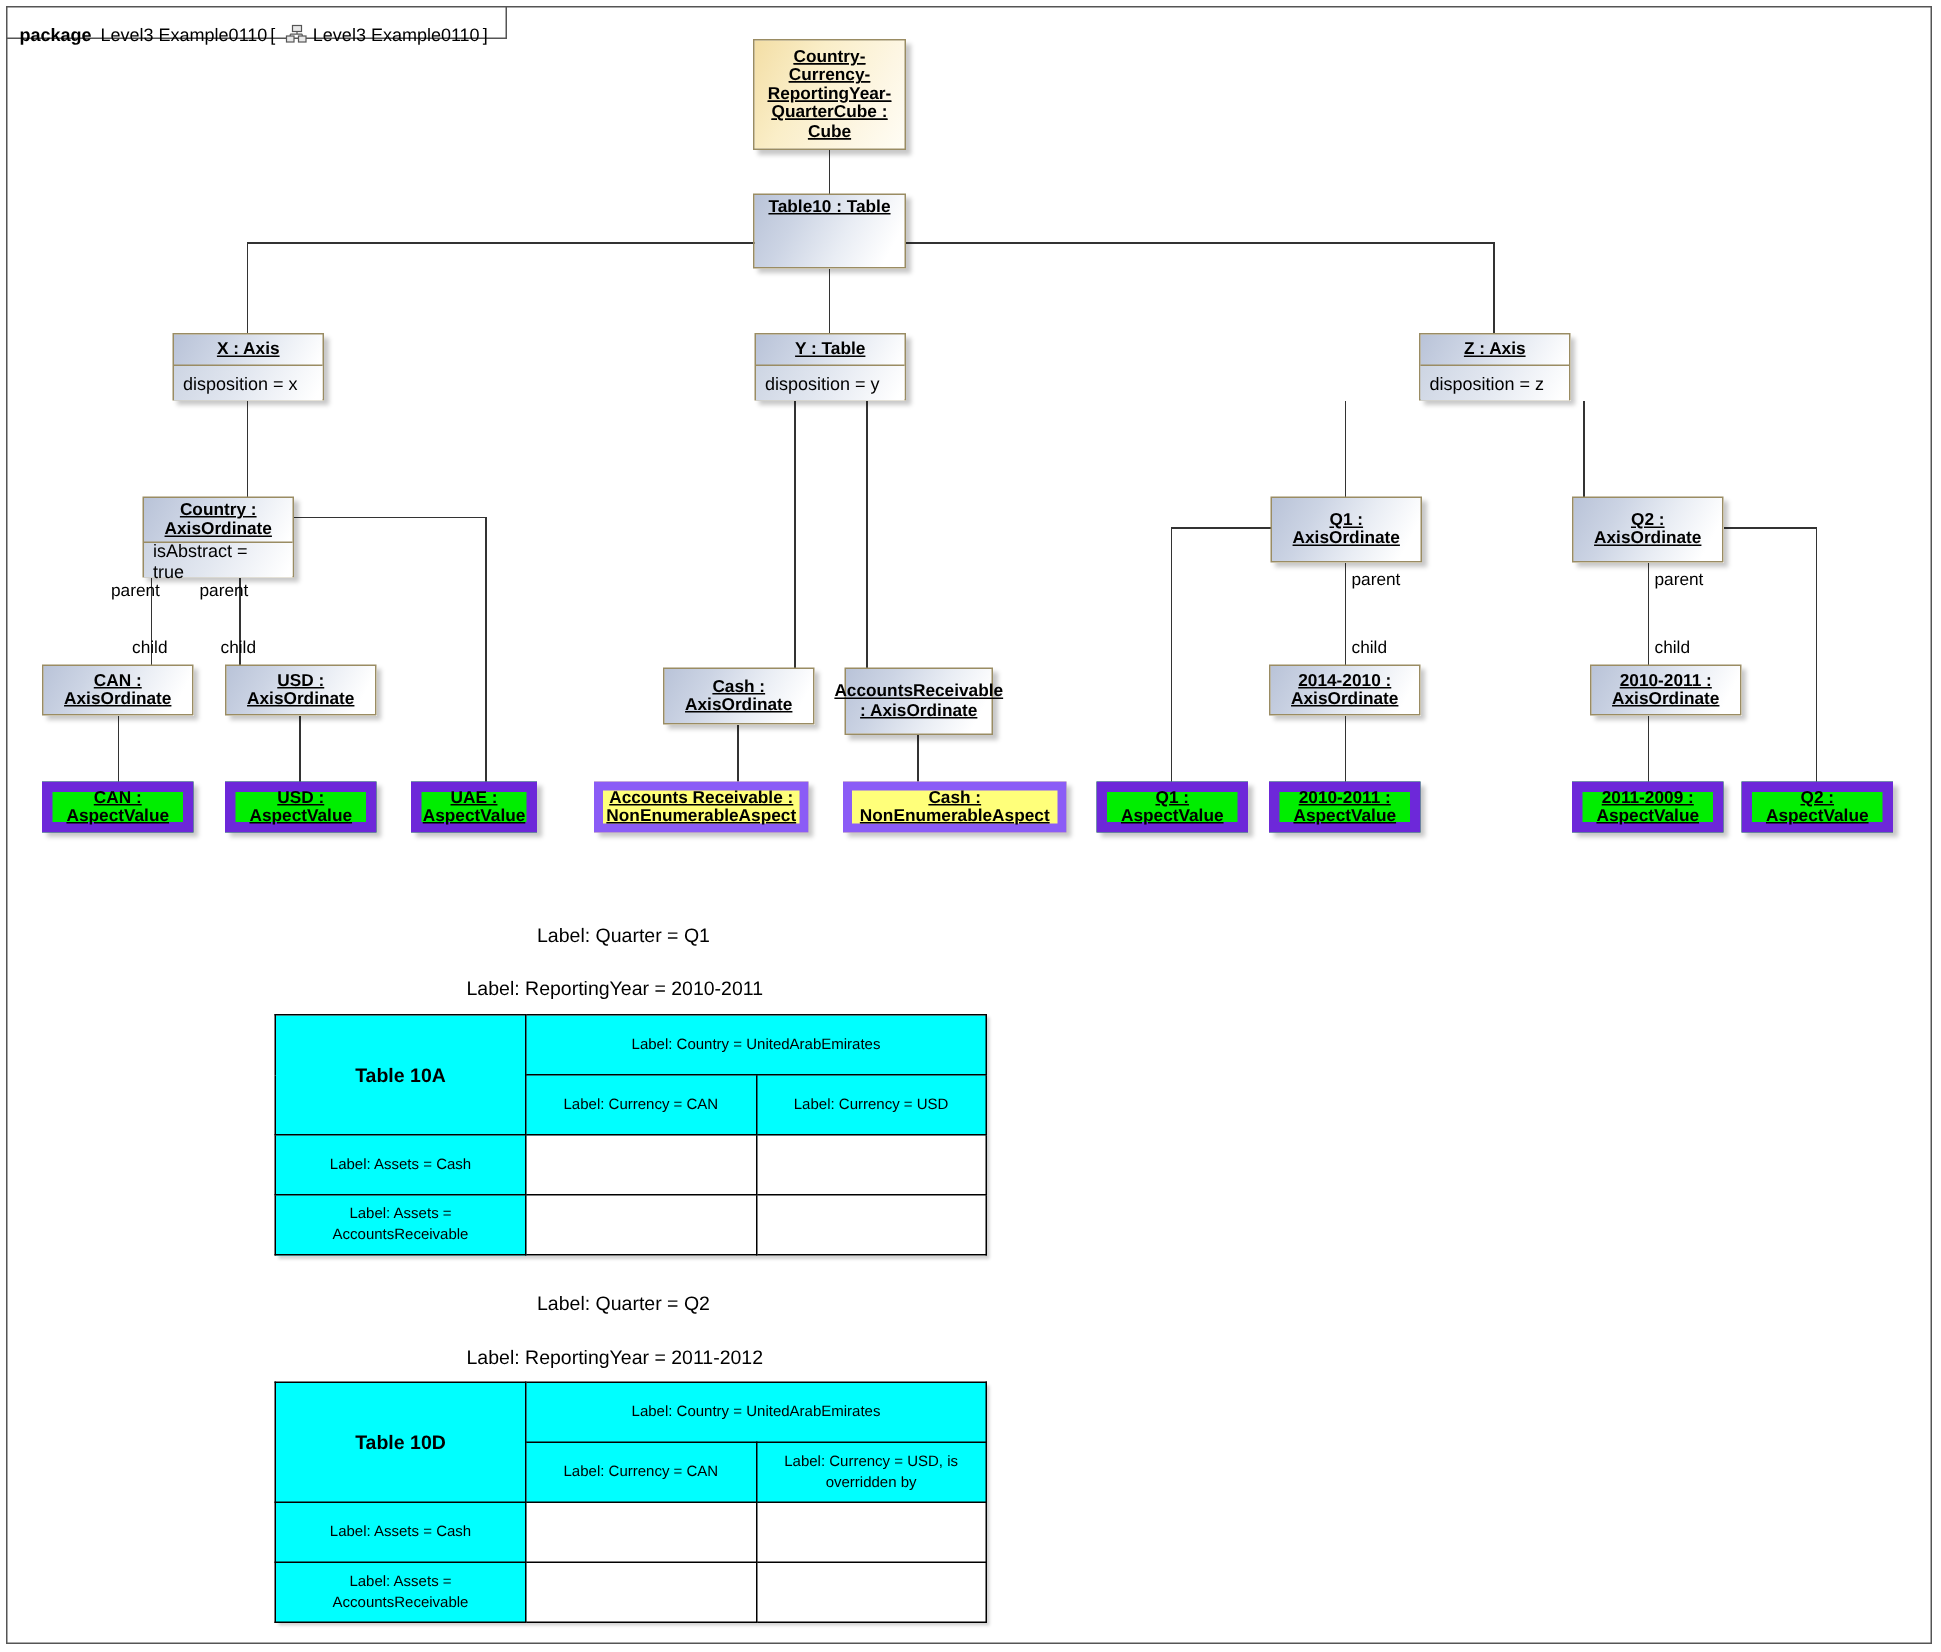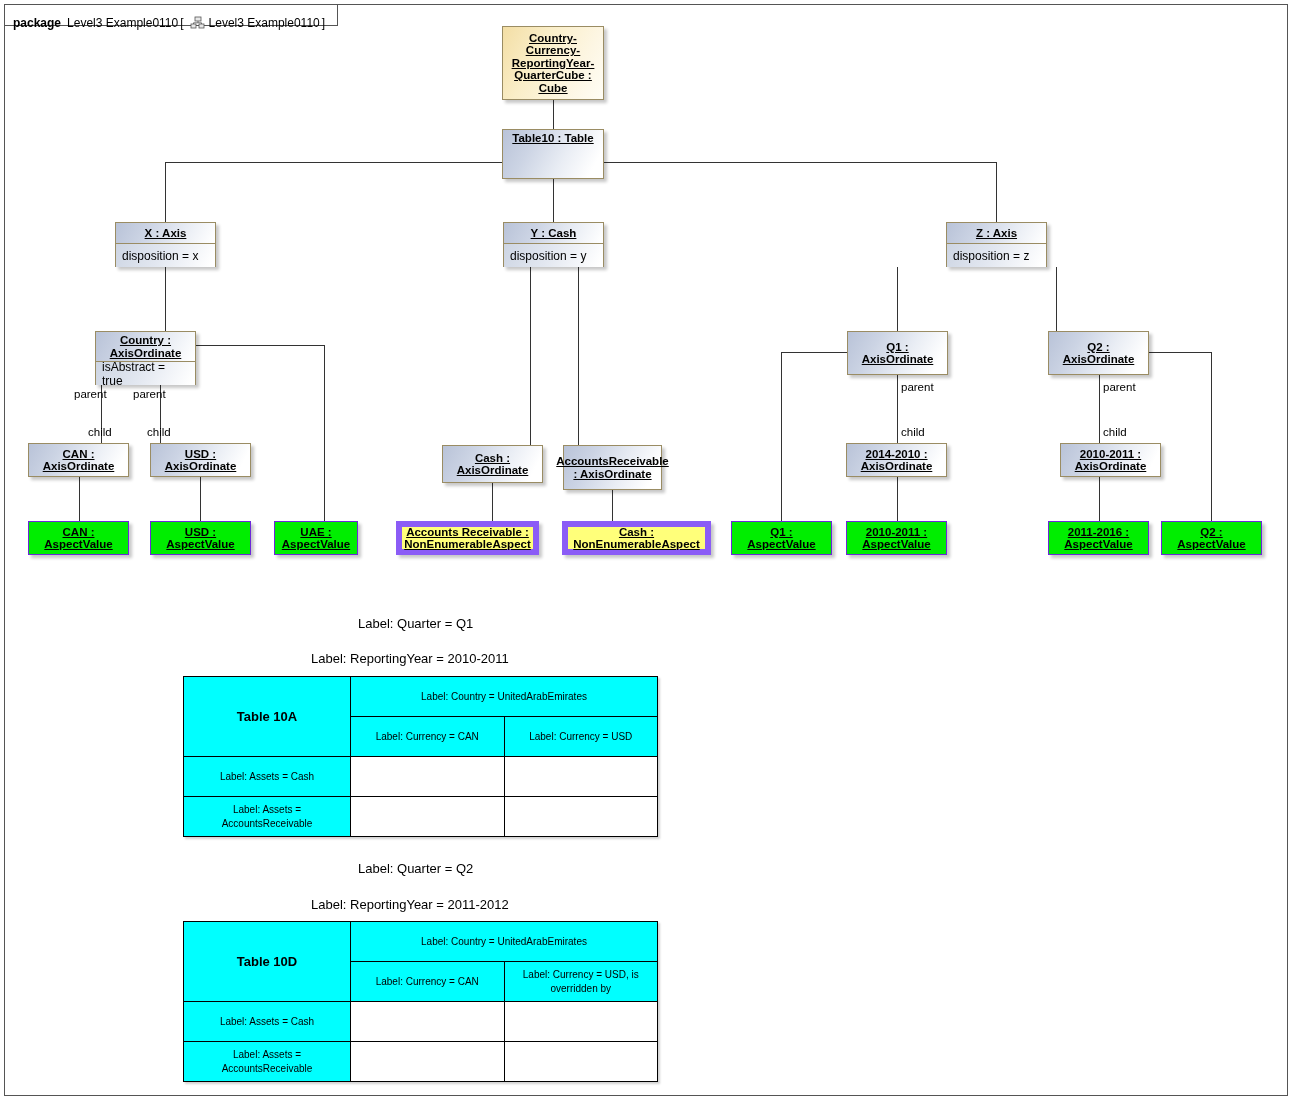--- a/index.html
+++ b/index.html
@@ -26,21 +26,21 @@
              text-align:center;font-weight:bold;font-size:11.5px;color:#000;line-height:12.5px;
              padding:2px 3px;}
   .node .hdr span{text-decoration:underline;}
   .node .attr{box-sizing:border-box;border-top:1px solid #9a8c63;display:flex;align-items:center;
               font-size:12px;color:#000;padding:2px 6px;background:#fff;}
 
   
   .fill-object{background:linear-gradient(118deg,#b9c3d8 0%,#ccd4e4 28%,#e9edf4 60%,#ffffff 88%);}
   .fill-object .attr{background:linear-gradient(118deg,#cdd5e3 0%,#e2e7f0 45%,#ffffff 95%);}
   .fill-cube{background:linear-gradient(118deg,#f3dea5 0%,#faeec8 35%,#fdf6e3 72%,#fffdf5 100%);}
-  .fill-green{background:#00ee00;border:1px solid #6d28d9;}
+  .fill-green{background:#00ee00;border:7px solid #6d28d9;}
   .fill-yellow{background:#ffff7a;border:6px solid #8b5cf6;}
 
   
   .edgelbl{position:absolute;font-size:11.5px;color:#000;white-space:nowrap;}
 
   
   .caption{position:absolute;font-size:13px;font-weight:normal;color:#000;white-space:nowrap;}
 
   
   .tbl{position:absolute;border-collapse:collapse;table-layout:fixed;
@@ -135,21 +135,21 @@
 
   <div class="node fill-object" style="left:115px;top:222px;width:101px;height:45px;">
     <div class="hdr" style="height:20px;">
         <span>X : Axis</span>
       </div>
     <div class="attr" style="height:24px;">disposition = x</div>
   </div>
 
   <div class="node fill-object" style="left:503px;top:222px;width:101px;height:45px;">
     <div class="hdr" style="height:20px;">
-        <span>Y : Cash</span>
+        <span>Y : Table</span>
       </div>
     <div class="attr" style="height:24px;">disposition = y</div>
   </div>
 
   <div class="node fill-object" style="left:946px;top:222px;width:101px;height:45px;">
     <div class="hdr" style="height:20px;">
         <span>Z : Axis</span>
       </div>
     <div class="attr" style="height:24px;">disposition = z</div>
   </div>
@@ -241,21 +241,21 @@
         <span>Q1 : AspectValue</span>
       </div>
   </div>
   <div class="node fill-green" style="left:846px;top:521px;width:101px;height:34px;">
     <div class="hdr" style="height:100%;">
         <span>2010-2011 : AspectValue</span>
       </div>
   </div>
   <div class="node fill-green" style="left:1048px;top:521px;width:101px;height:34px;">
     <div class="hdr" style="height:100%;">
-        <span>2011-2016 : AspectValue</span>
+        <span>2011-2009 : AspectValue</span>
       </div>
   </div>
   <div class="node fill-green" style="left:1161px;top:521px;width:101px;height:34px;">
     <div class="hdr" style="height:100%;">
         <span>Q2 : AspectValue</span>
       </div>
   </div>
 
   <div class="edgelbl" style="left:74px;top:388px;">parent</div>
   <div class="edgelbl" style="left:88px;top:426px;">child</div>

